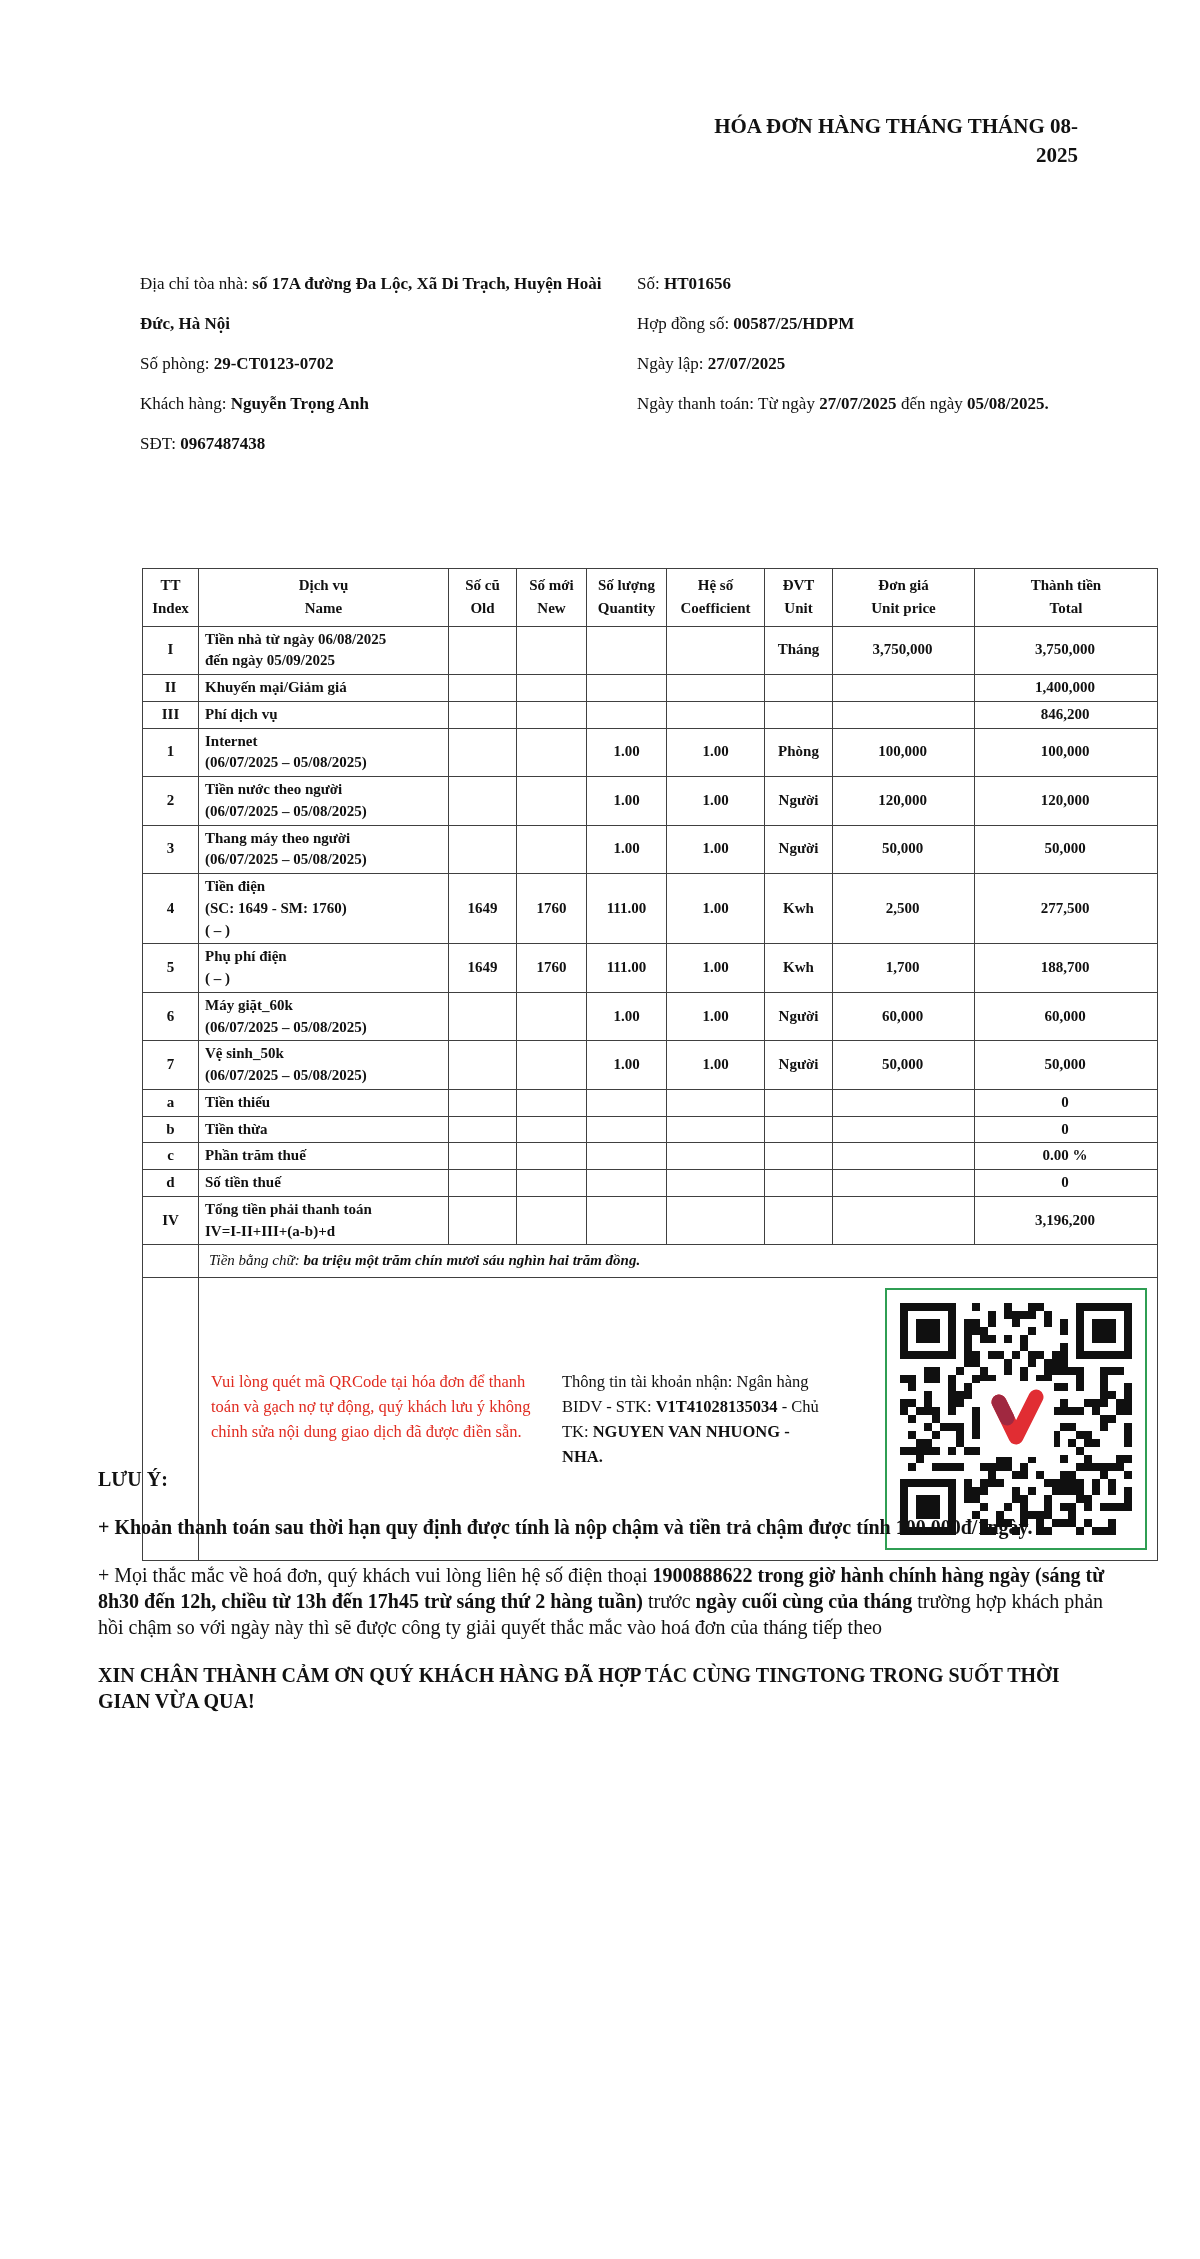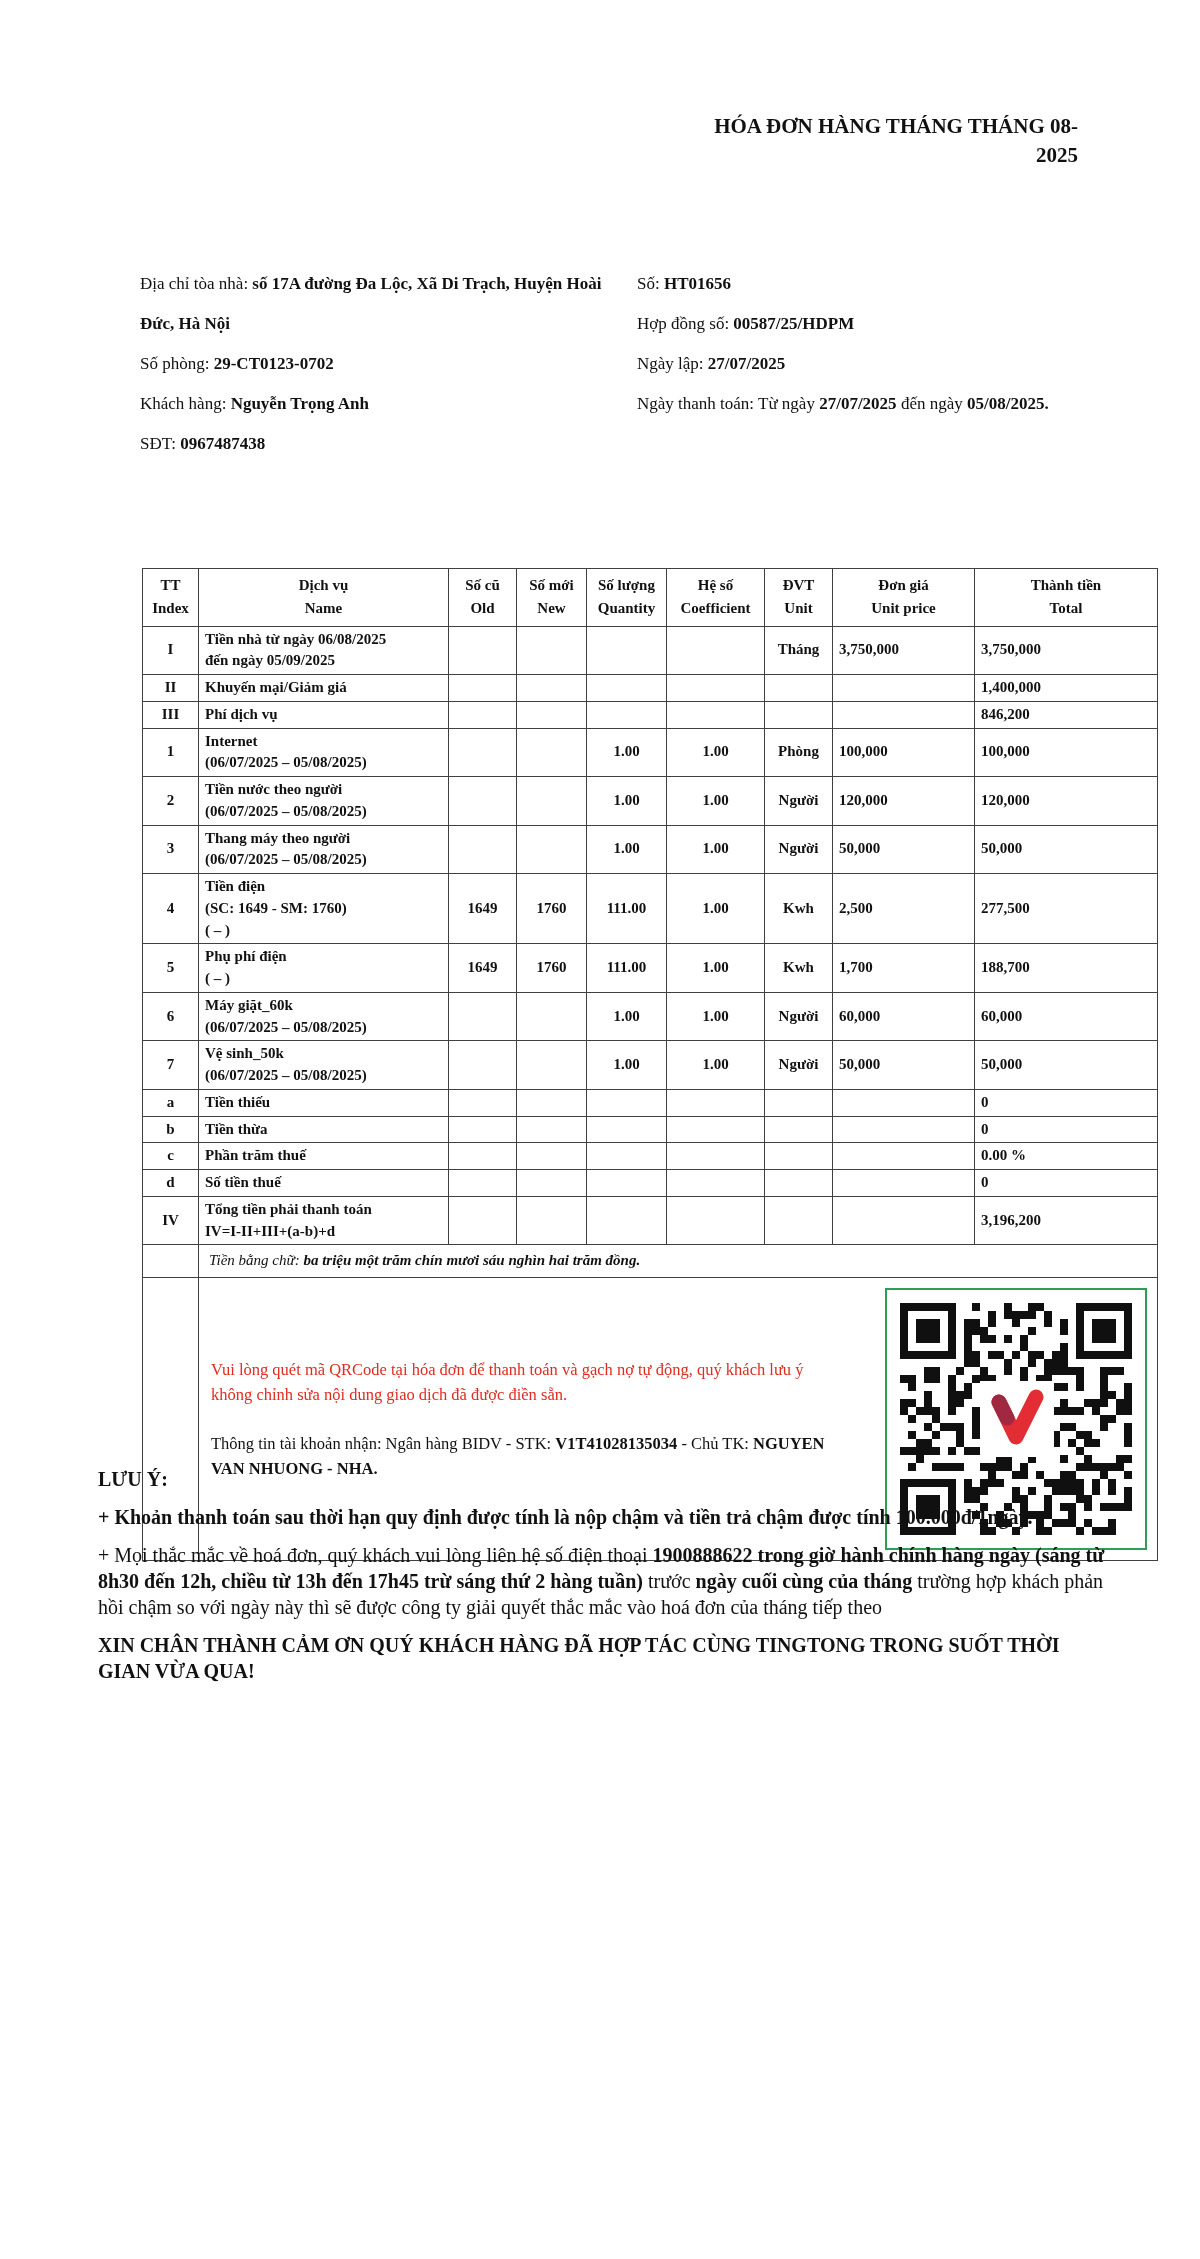--- a/index.html
+++ b/index.html
@@ -29,32 +29,32 @@
   .col-l{width:480px}
   .col-r{width:445px;}
   .info-line{font-size:17px;line-height:40px}
 
   
   table.inv{position:absolute;top:568px;left:142px;width:1015px;border-collapse:collapse;font-size:15px;font-weight:bold;table-layout:fixed}
   .inv th,.inv td{border:1.5px solid #404040;padding:2px 6px;vertical-align:middle;overflow:hidden}
   .inv th{text-align:center;padding:5px 2px;line-height:1.55}
   .inv td{line-height:1.45}
   .c{text-align:center}
-  .r{text-align:left;padding-right:8px !important}
+  .r{text-align:center;padding-right:8px !important}
   .words{font-style:italic;font-weight:normal;padding:5px 10px !important}
   .words b{font-weight:bold}
   .qr-cell{padding:10px 10px 10px 10px !important}
   .qr-flex{display:flex;justify-content:space-between;align-items:center}
-  .pay-text{width:622px;font-weight:normal;font-size:16.5px;line-height:25px;display:flex;flex-direction:column;gap:24px;padding-left:2px}
+  .pay-text{width:622px;font-weight:normal;font-size:16.5px;line-height:25px;display:flex;flex-direction:row;gap:24px;padding-left:2px}
   .red-note{color:#E02B20}
   .qr-box{border:2.5px solid #2F9E53;background:#fff;padding:13px;line-height:0;flex:0 0 auto}
 
   
   .footer{position:absolute;top:1466px;left:98px;width:1013px;font-size:20px;line-height:26px}
-  .footer p{margin-top:12px}
+  .footer p{margin-top:22px}
   .b{font-weight:bold}
 </style>
 </head>
 <body>
 
 <div class="page">
 
 
   <h1 class="title">HÓA ĐƠN HÀNG THÁNG THÁNG 08-2025</h1>
 

